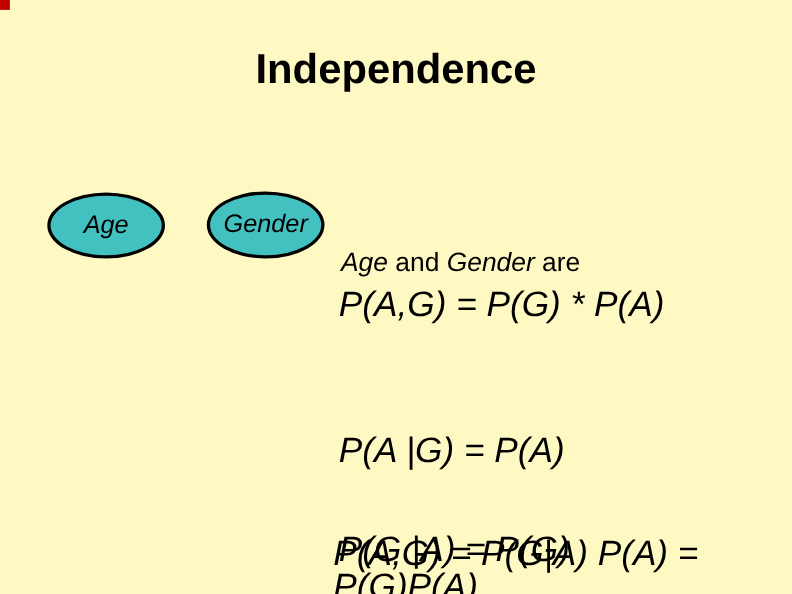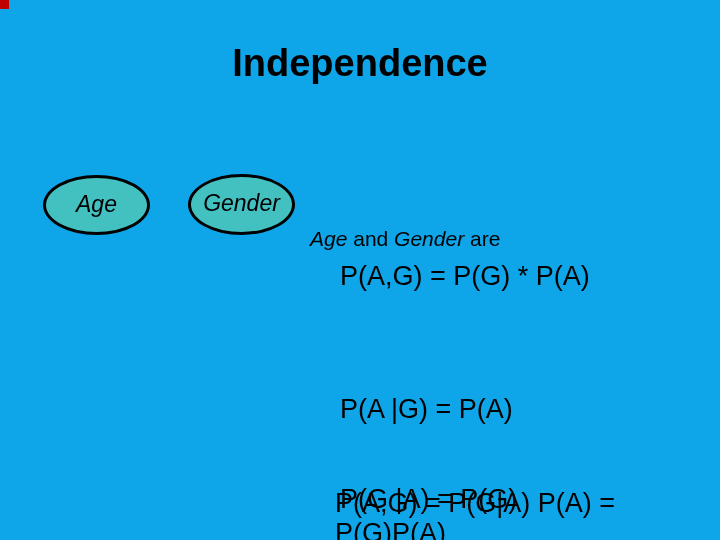--- a/index.html
+++ b/index.html
@@ -1,20 +1,20 @@
 <!DOCTYPE html>
 <html><head>
 <meta charset="utf-8">
 <style>
   html, body { margin: 0; padding: 0; background: #ffffff; }
   #slide {
     position: relative;
     width: 720px;
     height: 540px;
-    background: #0ea5e9;
+    background: #fef9c3;
     overflow: hidden;
     font-family: "Liberation Sans", sans-serif;
     color: #000000;
   }
   .corner-mark {
     position: absolute;
     left: 0; top: 0;
     width: 9px; height: 9px;
     background: #c00000;
   }
@@ -43,32 +43,32 @@
   .node-gender { left: 188px; top: 174px; height: 61px; }
   .node .label {
     font-style: italic;
     font-size: 23px;
     line-height: 1;
     padding-bottom: 2px;
   }
   .statement {
     position: absolute;
     left: 310px; top: 149px;
-    font-size: 21px;
+    font-size: 24px;
     line-height: 36px;
     white-space: pre-wrap;
   }
   .statement .it { font-style: italic; }
   .statement .line2 { padding-left: 21px; }
   .eq {
     position: absolute;
-    font-size: 27px;
+    font-style: italic;
+    font-size: 32px;
     line-height: 30px;
     white-space: pre-wrap;
-    margin-left: 32px;
   }
   .eq-joint       { left: 308px; top: 261px; }
   .eq-conditional { left: 308px; top: 334px; }
   .eq-chain       { left: 303px; top: 428px; }
 </style>
 </head>
 <body>
 
 <div id="slide">
 

